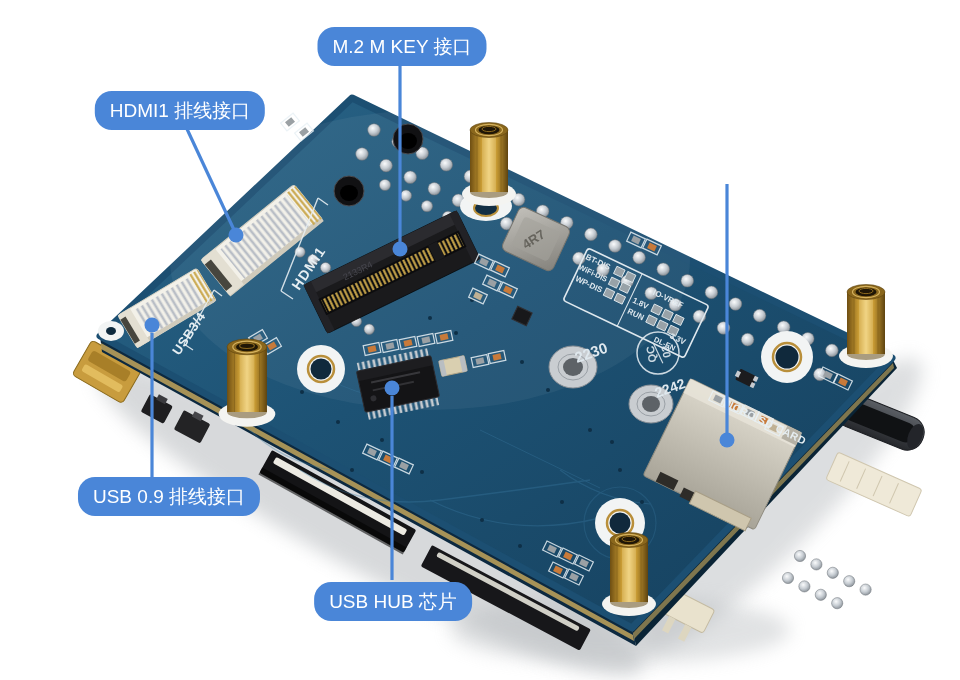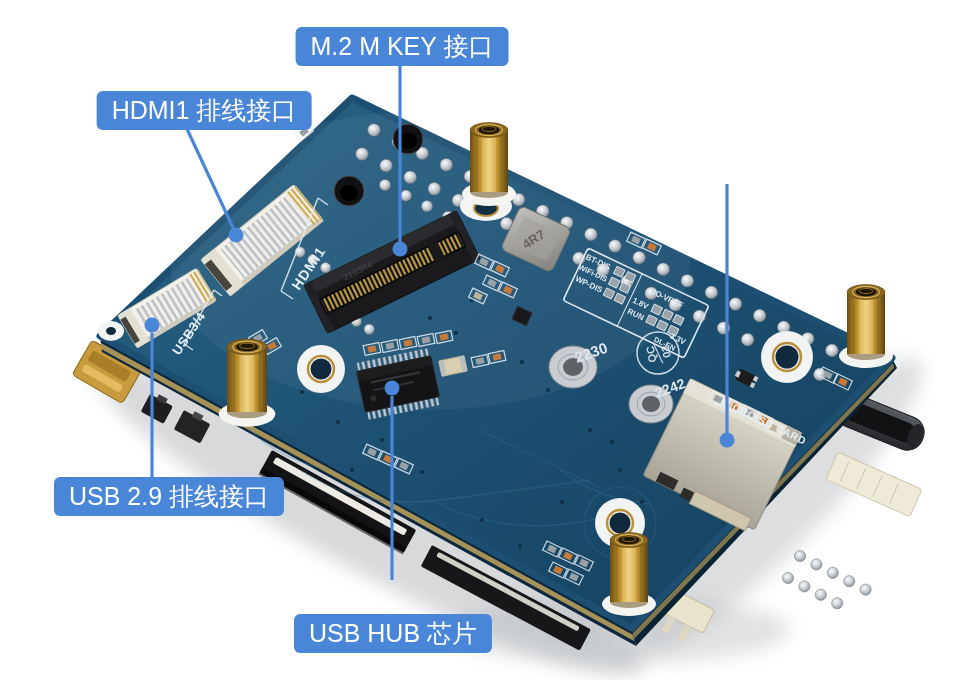--- a/index.html
+++ b/index.html
@@ -1,20 +1,20 @@
 <!DOCTYPE html>
 <html><head>
 <meta charset="utf-8">
 <style>
   html,body{margin:0;padding:0;background:#fff;}
   .canvas{position:relative;width:960px;height:680px;background:#ffffff;overflow:hidden;
           font-family:"Liberation Sans",sans-serif;}
   .canvas svg{position:absolute;left:0;top:0;}
   .callout{position:absolute;transform:translateX(-50%);background:#4a86d8;color:#ffffff;
-           font-size:25px;line-height:39px;padding:0 15px;border-radius:6px;white-space:nowrap;}
+           font-size:19px;line-height:39px;padding:0 15px;border-radius:17px;white-space:nowrap;}
   svg text{font-family:"Liberation Sans",sans-serif;}
 </style>
 </head>
 <body>
 
 <div class="canvas">
 
 <svg width="960" height="680" viewBox="0 0 960 680">
   <defs>
     <linearGradient id="pcbGrad" x1="0" y1="0" x2="1" y2="1">
@@ -558,17 +558,17 @@
       <circle cx="400" cy="249" r="7.5"></circle>
           <circle cx="236" cy="235" r="7.5"></circle>
           <circle cx="727" cy="440" r="7.5"></circle>
       <circle cx="152" cy="325" r="7.5"></circle>
           <circle cx="392" cy="388" r="7.5"></circle>
     </g>
   </g>
 </svg>
 
 <div class="callout" style="left:402px;top:27px">M.2 M KEY 接口</div>
-<div class="callout" style="left:204px;top:91px">HDMI1 排线接口</div>
-<div class="callout" style="left:169px;top:477px">USB 2.9 排线接口</div>
-<div class="callout" style="left:393px;top:614px">USB HUB 芯片</div>
+<div class="callout" style="left:180px;top:91px">HDMI1 排线接口</div>
+<div class="callout" style="left:169px;top:477px">USB 0.9 排线接口</div>
+<div class="callout" style="left:393px;top:582px">USB HUB 芯片</div>
 
 </div>
 
 </body></html>

